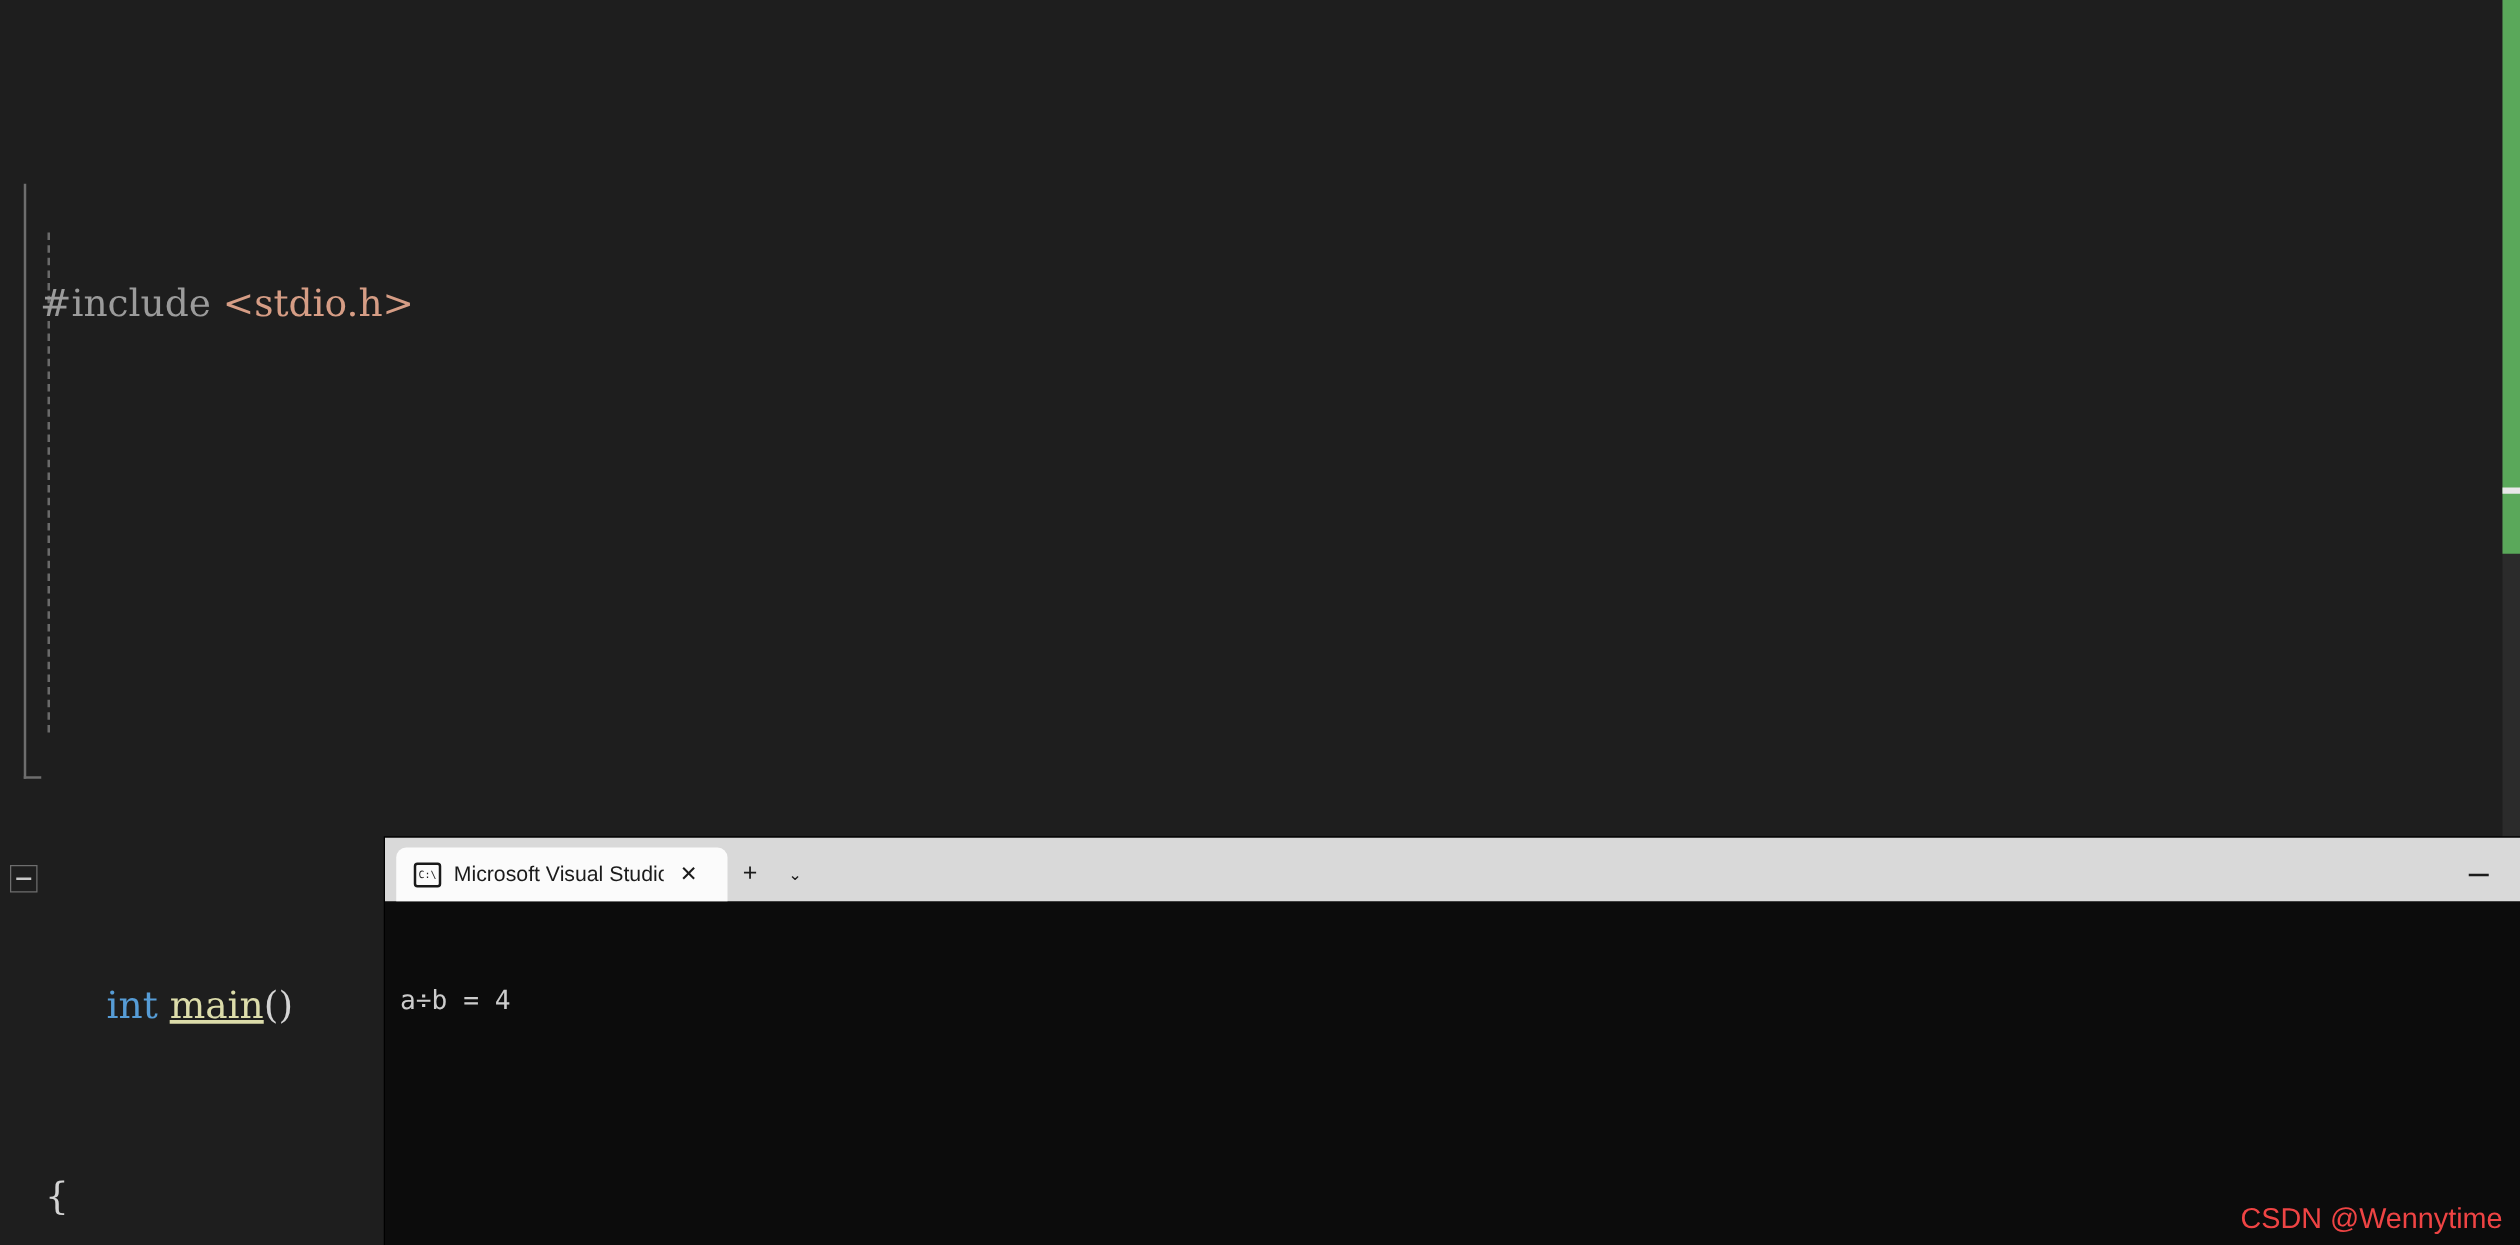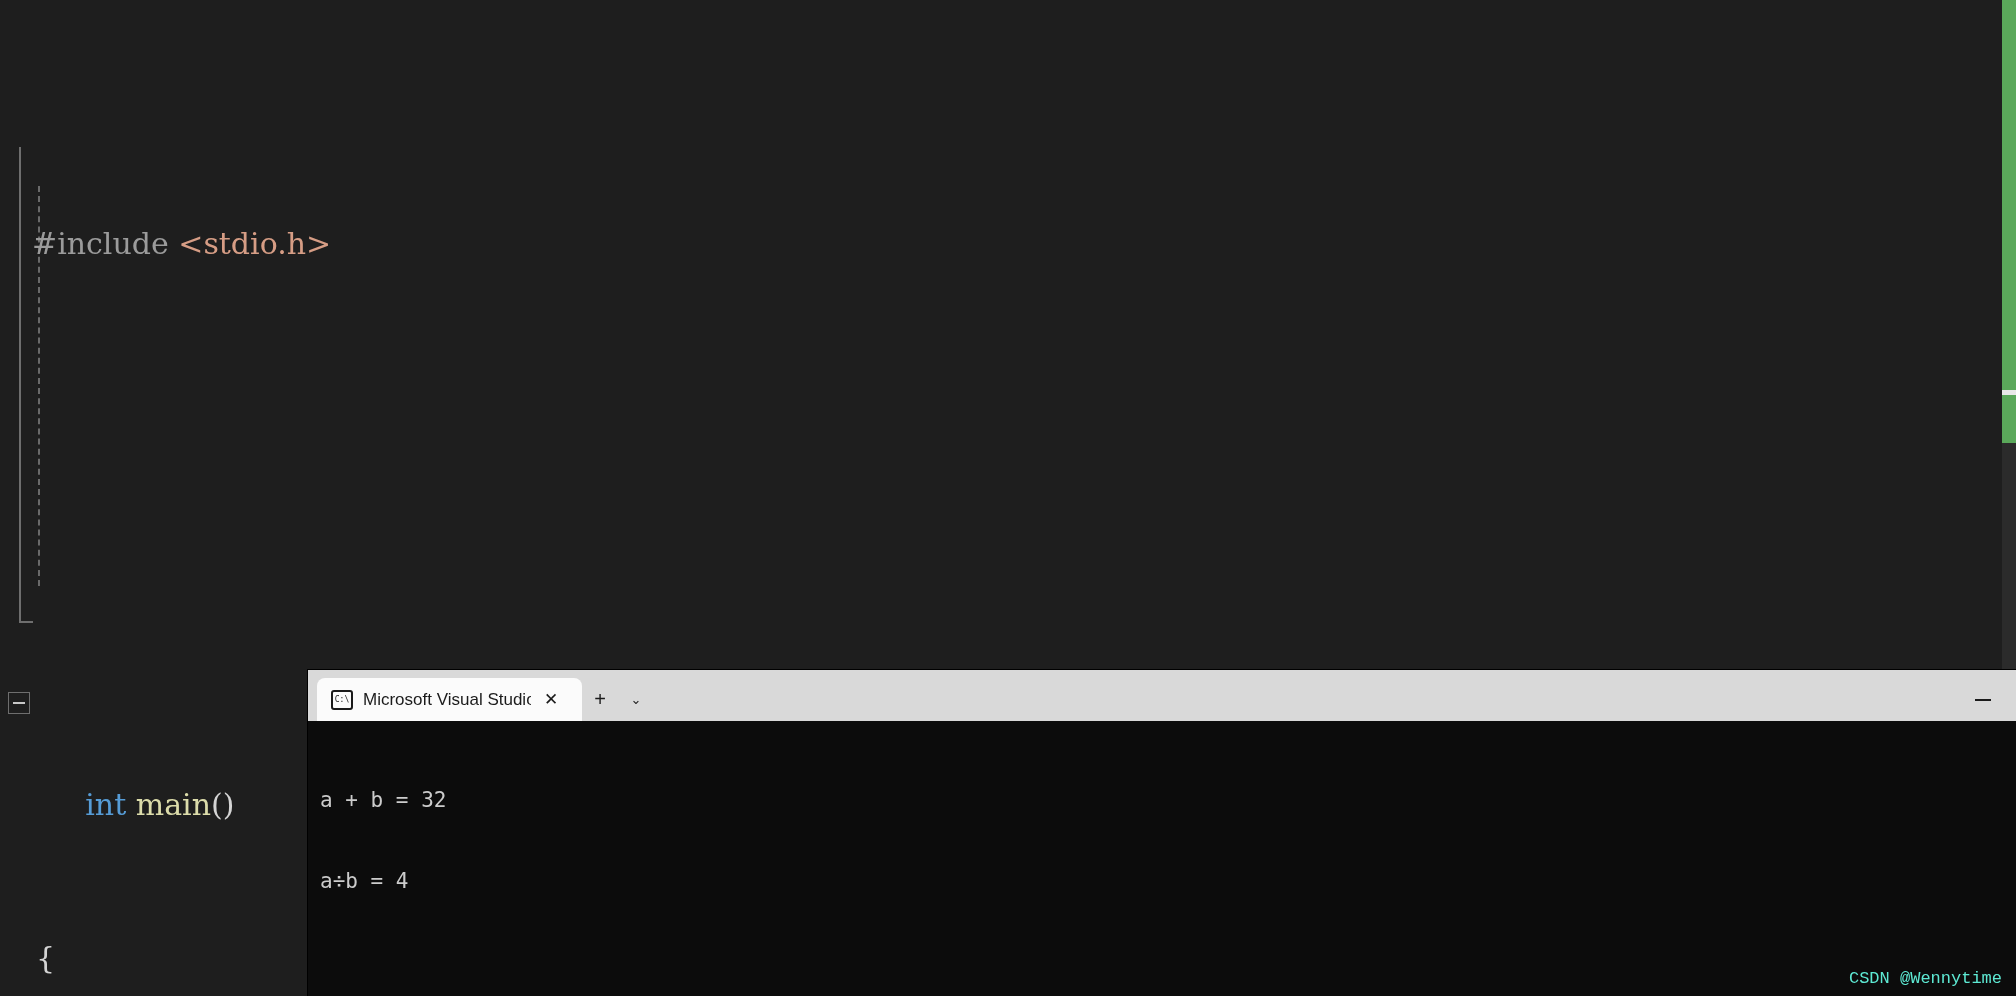--- a/index.html
+++ b/index.html
@@ -39,21 +39,21 @@
 
   .line {
     position: relative;
     height: 51px;
     padding-left: 28px;
     box-sizing: border-box;
   }
 
   
   .kw       { color: #569cd6; }   
-  .fn       { color: #dcdcaa; }   
+  .fn       { color: #dcdcaa; text-decoration: underline; }   
   .pre      { color: #9b9b9b; }   
   .hdr      { color: #d69d85; }   
   .punc     { color: #d4d4d4; }
   .brace    { color: #d4d4d4; }
 
   
   .collapse-box {
     position: absolute;
     left: 8px;
     top: 50%;
@@ -213,23 +213,23 @@
     line-height: 27px;
     color: #cccccc;
     white-space: pre;
   }
 
   
   #watermark {
     position: absolute;
     right: 14px;
     bottom: 8px;
-    font-size: 17px;
-    color: #5eead4;
-    font-family: Liberation Mono, monospace;
+    font-size: 23px;
+    color: #ef4444;
+    font-family: Liberation Sans, sans-serif;
     z-index: 20;
   }
 </style>
 </head>
 <body>
 
 <div id="editor">
 
   <div class="guide-outer"></div>
   <div class="guide-inner"></div>
@@ -299,21 +299,20 @@
     </div>
     <div class="tab-newtab">+</div>
     <div class="tab-chevron">⌄</div>
     <div class="tb-spacer"></div>
     <div class="win-min">
         <span class="min-glyph"></span>
       </div>
   </div>
 
   <div class="console">
-    <div>a + b = 32</div>
     <div>a÷b = 4</div>
     
     
     
     
     
   </div>
 </div>
 
 <div id="watermark">CSDN @Wennytime</div>

